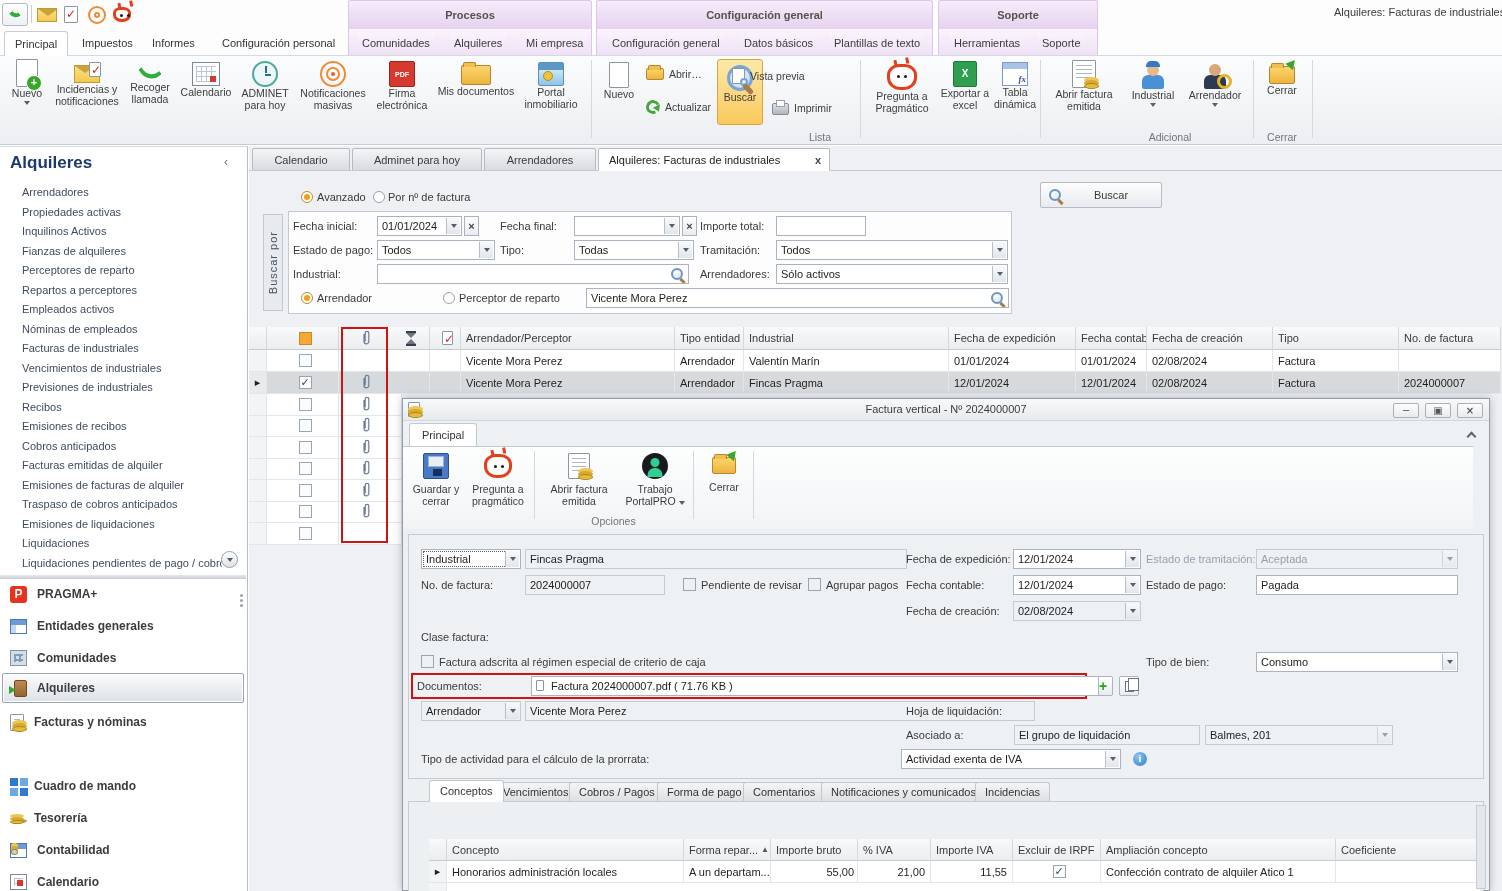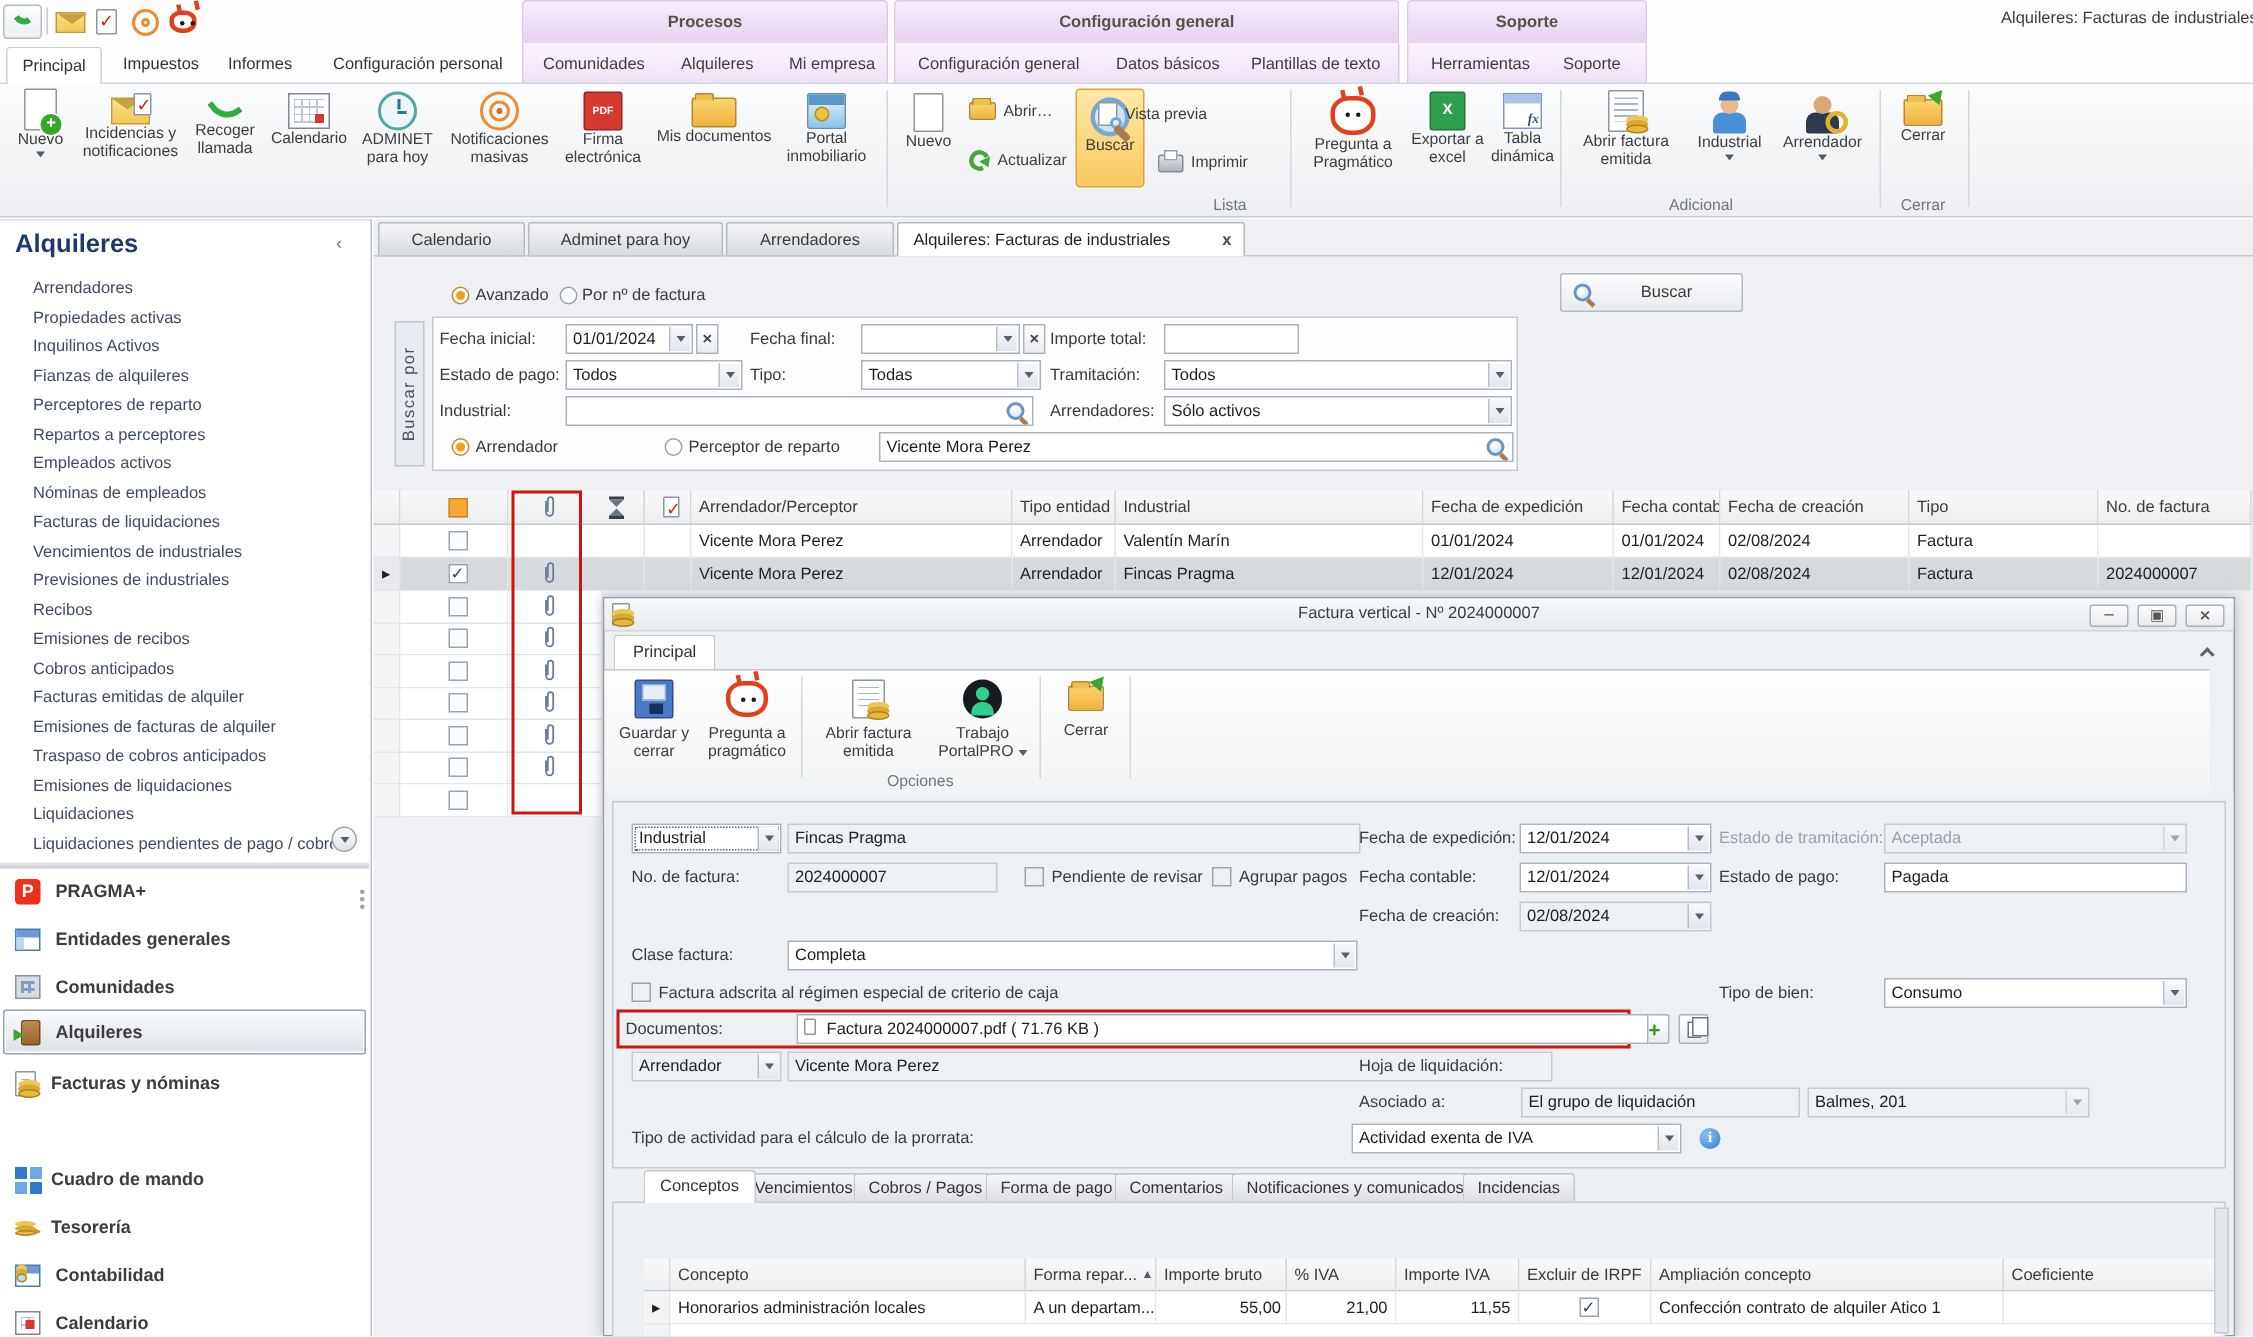--- a/index.html
+++ b/index.html
@@ -278,37 +278,37 @@
       <span>Arrendador</span>
         <span class="dropcaret" style="margin-top:2px"></span>
     </div>
     <div class="rsep" style="left:1253px"></div>
     <div class="rbtn" style="left:1258px;width:48px">
       <span class="ico folder greenarrow" style="width:26px;height:18px;margin-top:7px"></span>
       <span>Cerrar</span>
     </div>
     <div class="rsep" style="left:1312px"></div>
     <div class="glabel" style="left:700px;width:240px">Lista</div>
-    <div class="glabel" style="left:1054px;width:160px">Adicional</div>
+    <div class="glabel" style="left:1090px;width:160px">Adicional</div>
     <div class="glabel" style="left:1240px;width:84px">Cerrar</div>
   </div>
 
   <div id="sidebar">
     <div id="sidetitle">Alquileres</div>
     <div class="abs" style="left:224px;top:8px;color:#6b7480;font-size:12px">‹</div>
     <div class="abs" style="left:0;top:36px;width:246px">
       <div class="sitem">Arrendadores</div>
       <div class="sitem">Propiedades activas</div>
       <div class="sitem">Inquilinos Activos</div>
       <div class="sitem">Fianzas de alquileres</div>
       <div class="sitem">Perceptores de reparto</div>
       <div class="sitem">Repartos a perceptores</div>
       <div class="sitem">Empleados activos</div>
       <div class="sitem">Nóminas de empleados</div>
-      <div class="sitem">Facturas de liquidaciones</div>
+      <div class="sitem">Facturas de industriales</div>
       <div class="sitem">Vencimientos de industriales</div>
       <div class="sitem">Previsiones de industriales</div>
       <div class="sitem">Recibos</div>
       <div class="sitem">Emisiones de recibos</div>
       <div class="sitem">Cobros anticipados</div>
       <div class="sitem">Facturas emitidas de alquiler</div>
       <div class="sitem">Emisiones de facturas de alquiler</div>
       <div class="sitem">Traspaso de cobros anticipados</div>
       <div class="sitem">Emisiones de liquidaciones</div>
       <div class="sitem">Liquidaciones</div>
@@ -640,23 +640,20 @@
           </span></div>
       <span class="lb" style="left:743px;top:46px">Estado de pago:</span>
       <div class="fld" style="left:853px;top:46px;width:202px"><span>Pagada</span></div>
 
       <span class="lb" style="left:503px;top:72px">Fecha de creación:</span>
       <div class="fld dis" style="left:610px;top:72px;width:128px;color:#222"><span>02/08/2024</span><span class="dd">
             <i class="dropcaret"></i>
           </span></div>
 
       <span class="lb" style="left:18px;top:98px">Clase factura:</span>
-      <div class="fld" style="left:122px;top:98px;width:380px"><span>Completa</span><span class="dd">
-            <i class="dropcaret"></i>
-          </span></div>
 
       <span class="ck" style="left:18px;top:126px;background:#eef1f4"></span>
       <span class="lb" style="left:36px;top:123px">Factura adscrita al régimen especial de criterio de caja</span>
       <span class="lb" style="left:743px;top:123px">Tipo de bien:</span>
       <div class="fld" style="left:853px;top:123px;width:202px"><span>Consumo</span><span class="dd">
             <i class="dropcaret"></i>
           </span></div>
 
       <div class="abs" style="left:8px;top:144px;width:676px;height:26px;border:2px solid #cf1313;z-index:5"></div>
       <span class="lb" style="left:14px;top:147px;z-index:6">Documentos:</span>

